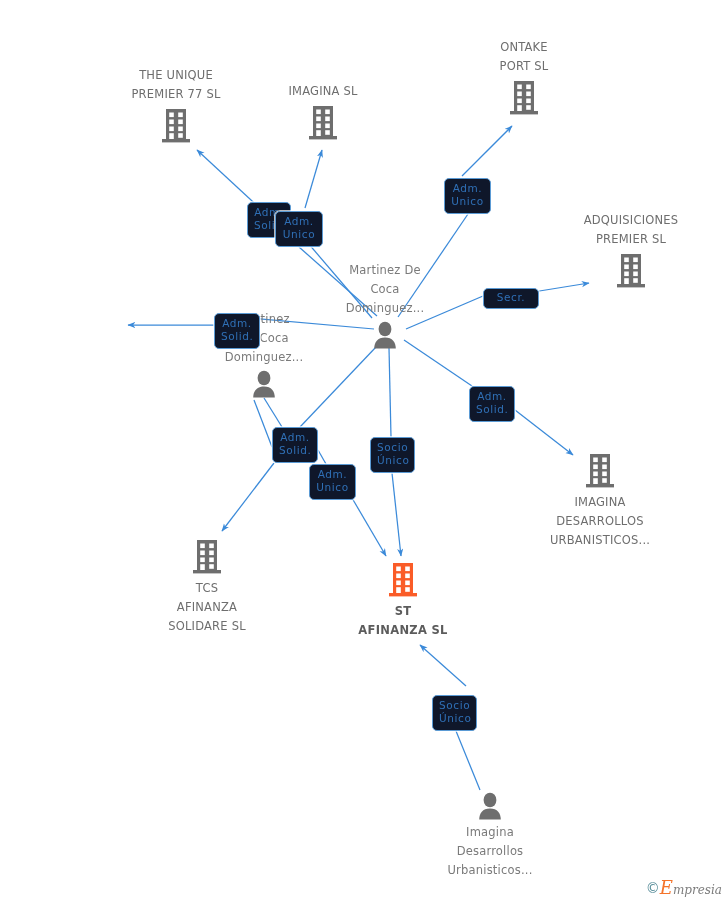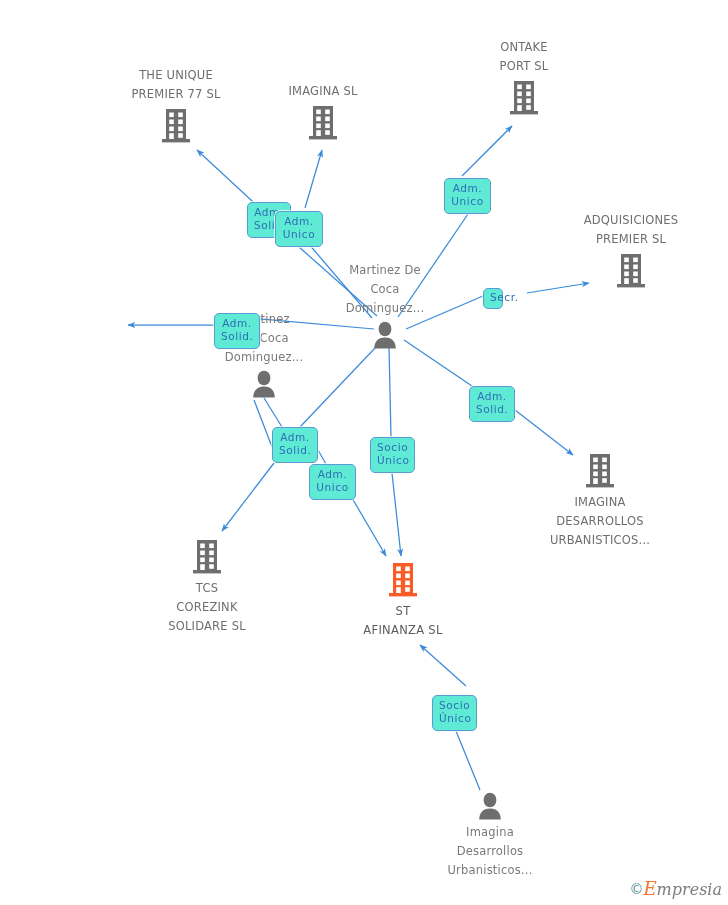--- a/index.html
+++ b/index.html
@@ -39,31 +39,31 @@
     display: block;
     font-size: 11.5px;
     line-height: 19px;
     color: #6b6b6b;
     letter-spacing: .2px;
     white-space: pre-line;
   }
   .node.company .caption { color: #6e6e6e; }
   .node.highlight .caption {
     color: #5c5c5c;
-    font-weight: normal;
+    font-weight: bold;
     letter-spacing: .3px;
   }
   .node.caption-above .caption { margin-bottom: 3px; }
   .node.caption-below .caption { margin-top: 3px; }
   .node.person .caption { color: #7a7a7a; }
 
   .edge-label {
     position: absolute;
     box-sizing: border-box;
-    background: #5eead4;
+    background: #0f172a;
     border: 1.4px solid #5b9bd5;
     border-radius: 5px;
     color: #2f6fb5;
     font-size: 10.5px;
     line-height: 13px;
     letter-spacing: .6px;
     text-align: center;
     padding: 3px 6px 4px 6px;
     white-space: pre-line;
     box-shadow: 0 0 0 1px rgba(255,255,255,.7);
@@ -84,21 +84,21 @@
   .watermark .brand-e {
     color: #f4742b;
     font-family: "DejaVu Serif", serif;
     font-style: italic;
     font-size: 18px;
   }
   .watermark .brand-rest {
     color: #7d7d7d;
     font-family: "DejaVu Serif", serif;
     font-style: italic;
-    font-size: 16px;
+    font-size: 12px;
   }
 </style>
 </head>
 <body>
 
 <div id="graph">
 
   <svg id="edges" viewBox="0 0 728 905" xmlns="http://www.w3.org/2000/svg">
     <defs>
       <marker id="arrow" markerWidth="9" markerHeight="9" refX="7.4" refY="3.1" orient="auto" markerUnits="userSpaceOnUse">
@@ -252,21 +252,21 @@
         <rect x="8.2" y="12.5" width="4.6" height="4.6" fill="#ffffff"></rect>
         <rect x="17.2" y="12.5" width="4.6" height="4.6" fill="#ffffff"></rect>
         <rect x="8.2" y="19.5" width="4.6" height="4.6" fill="#ffffff"></rect>
         <rect x="17.2" y="19.5" width="4.6" height="4.6" fill="#ffffff"></rect>
         <rect x="8.2" y="26.2" width="4.6" height="5.8" fill="#ffffff"></rect>
         <rect x="17.2" y="26.2" width="4.6" height="4.6" fill="#ffffff"></rect>
         <rect x="1" y="32" width="28" height="3.4" fill="#6e6e6e"></rect>
       </svg>
     </span>
     <span class="caption">TCS
-COREZINK
+AFINANZA
 SOLIDARE SL</span>
   </div>
 
   <div class="node company highlight caption-below" style="left:403px; top:561px;">
     <span class="glyph">
       <svg width="30" height="38" viewBox="0 0 30 38" xmlns="http://www.w3.org/2000/svg">
         <rect x="5" y="2" width="20" height="30" fill="#fa5c28"></rect>
         <rect x="8.2" y="5.5" width="4.6" height="4.6" fill="#ffffff"></rect>
         <rect x="17.2" y="5.5" width="4.6" height="4.6" fill="#ffffff"></rect>
         <rect x="8.2" y="12.5" width="4.6" height="4.6" fill="#ffffff"></rect>
@@ -317,21 +317,21 @@
 Desarrollos
 Urbanisticos...</span>
   </div>
 
   <div class="edge-label" style="left:247px; top:202px; width:44px; height:36px;">Adm.
 Solid.</div>
   <div class="edge-label" style="left:275px; top:211px; width:48px; height:36px;">Adm.
 Unico</div>
   <div class="edge-label" style="left:444px; top:178px; width:47px; height:36px;">Adm.
 Unico</div>
-  <div class="edge-label" style="left:483px; top:288px; width:20px; height:21px; padding-top:2px;">Secr.</div>
+  <div class="edge-label" style="left:483px; top:288px; width:56px; height:21px; padding-top:2px;">Secr.</div>
   <div class="edge-label" style="left:214px; top:313px; width:46px; height:36px;">Adm.
 Solid.</div>
   <div class="edge-label" style="left:469px; top:386px; width:46px; height:36px;">Adm.
 Solid.</div>
   <div class="edge-label" style="left:272px; top:427px; width:46px; height:36px;">Adm.
 Solid.</div>
   <div class="edge-label" style="left:309px; top:464px; width:47px; height:36px;">Adm.
 Unico</div>
   <div class="edge-label" style="left:370px; top:437px; width:45px; height:36px;">Socio
 Único</div>

